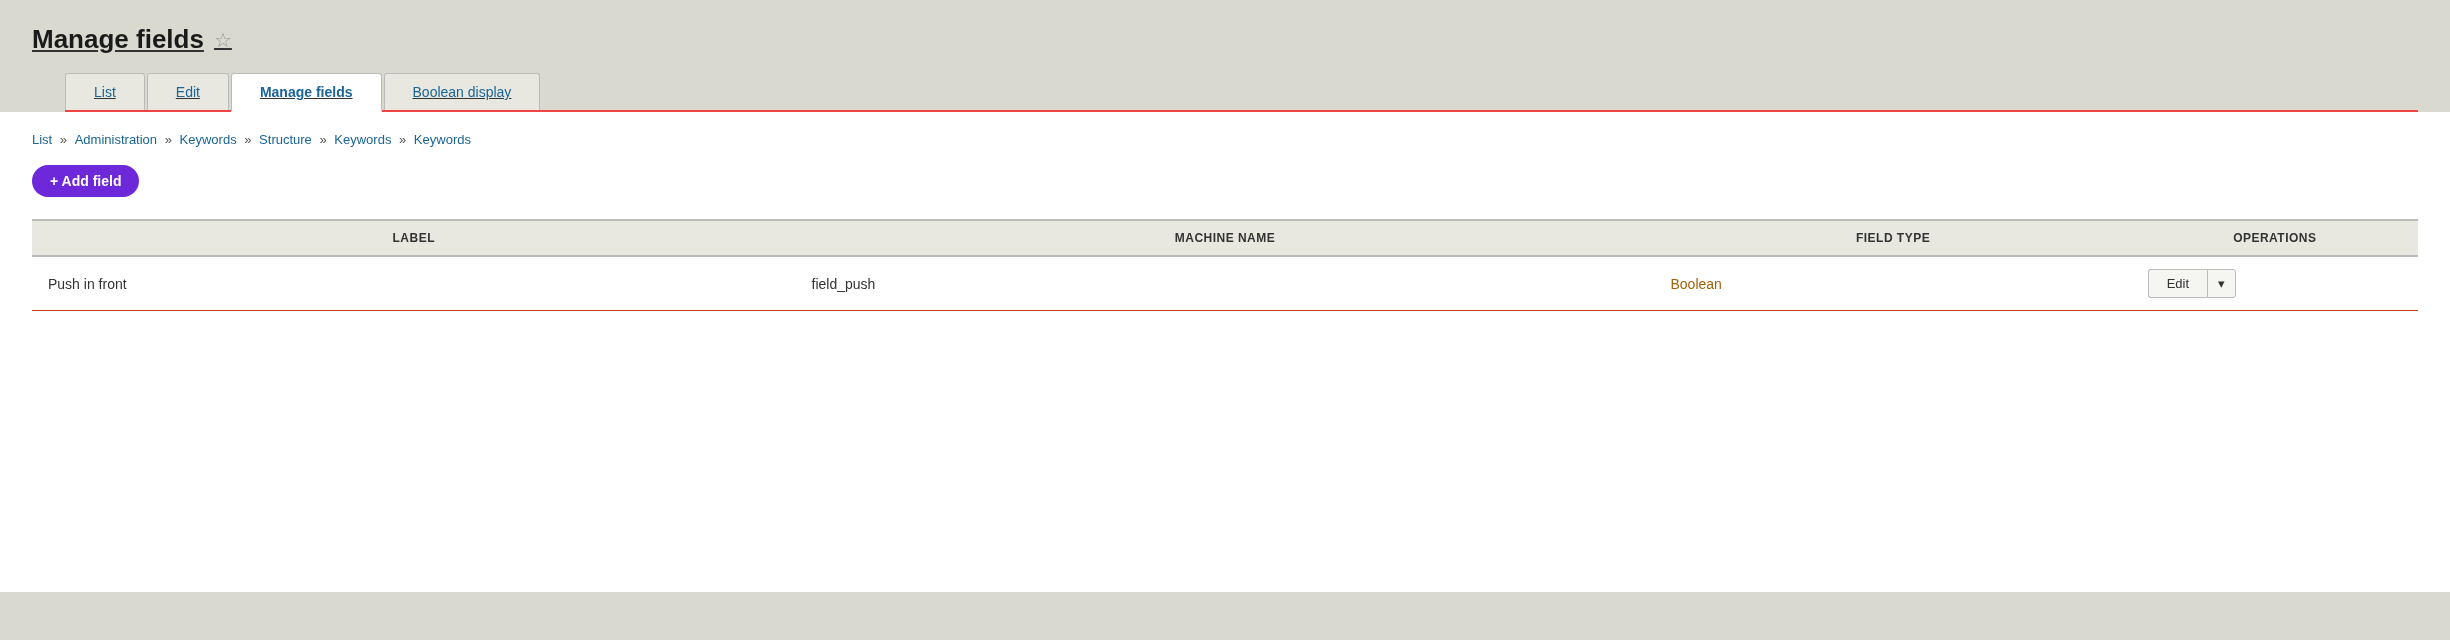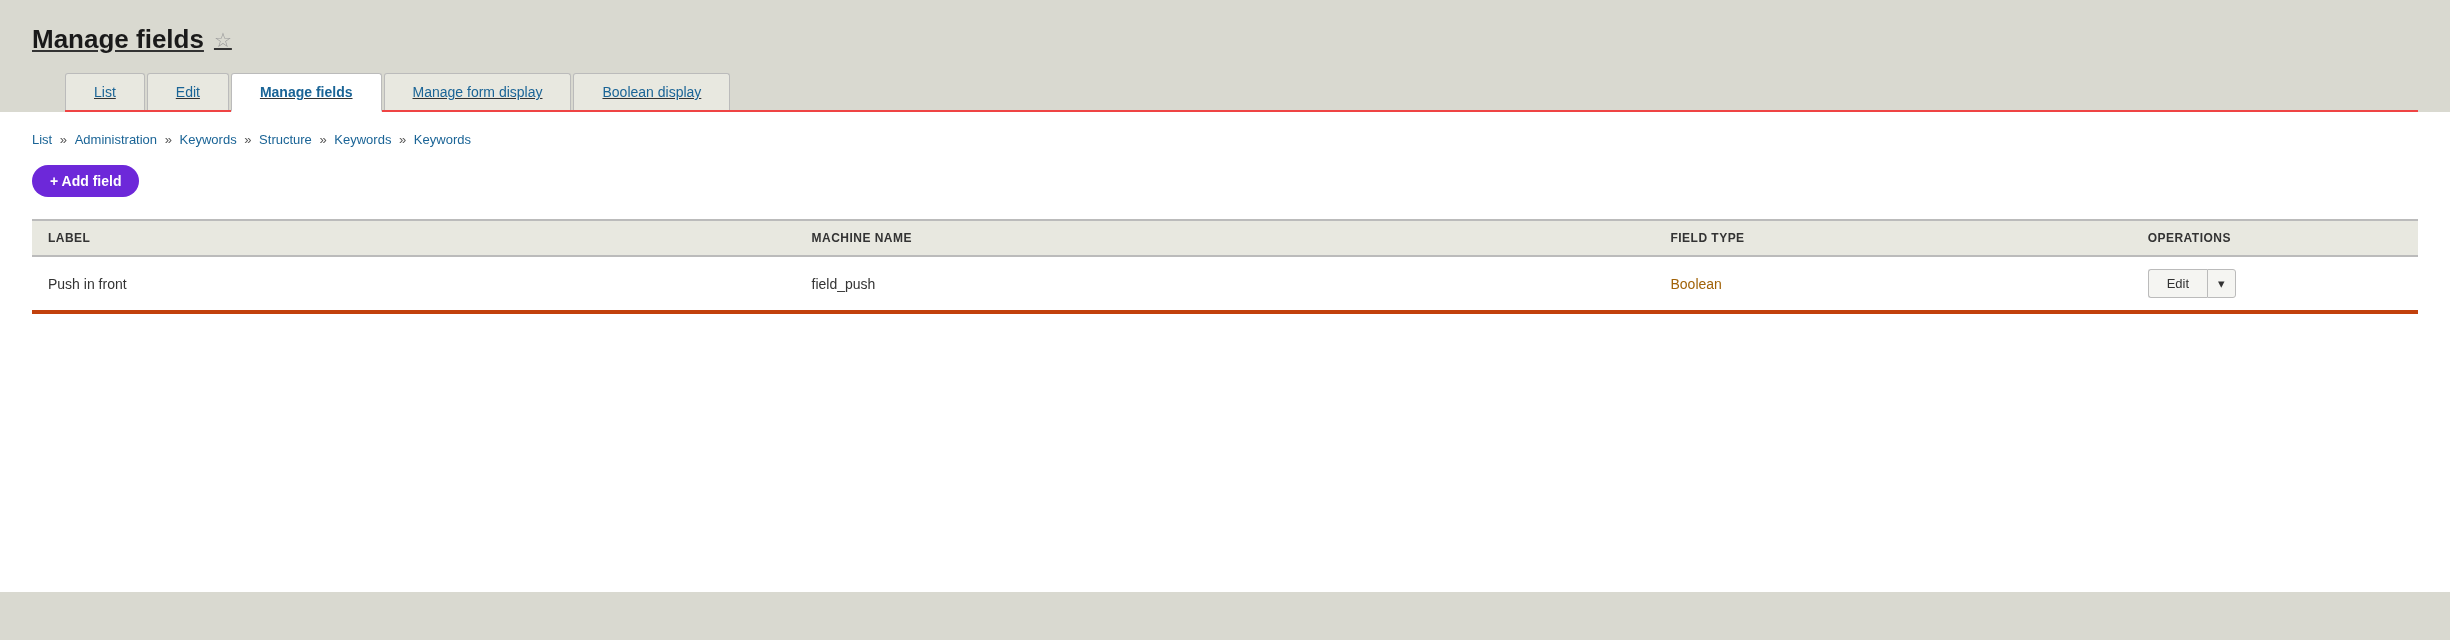--- a/index.html
+++ b/index.html
@@ -99,33 +99,33 @@
     .fields-table {
       width: 100%;
       border-collapse: collapse;
     }
     .fields-table thead tr {
       background: #e8e8e0;
       border-top: 2px solid #bbb;
       border-bottom: 2px solid #bbb;
     }
     .fields-table th {
-      text-align: left;
+      text-align: center;
       padding: 10px 16px;
       font-size: 12px;
       font-weight: 700;
       color: #333;
       letter-spacing: 0.04em;
       text-transform: uppercase;
     }
     .fields-table td {
       padding: 12px 16px;
       font-size: 14px;
       color: #333;
-      border-bottom: 4px solid #c2410c;
+      border-bottom: 1px solid #c2410c;
       vertical-align: middle;
     }
     .field-type-link {
       color: #a16207;
       text-decoration: none;
       cursor: pointer;
     }
     .operations-cell {
       display: flex;
       align-items: center;
@@ -161,21 +161,20 @@
 <div class="page-wrapper">
   <div class="page-title-row">
     <h1 class="page-title">Manage fields</h1>
     <span class="star-icon">☆</span>
   </div>
 
   <div class="tabs-bar">
     <a class="tab" href="#">List</a>
     <a class="tab" href="#">Edit</a>
     <a class="tab active" href="#">Manage fields</a>
-    <a class="tab" href="#">Manage form display</a>
     <a class="tab" href="#">Boolean display</a>
   </div>
 </div>
 
 <div class="content-area">
   <nav class="breadcrumb">
     <a href="#">List</a>
     <span class="sep"> » </span>
     <a href="#">Administration</a>
     <span class="sep"> » </span>

